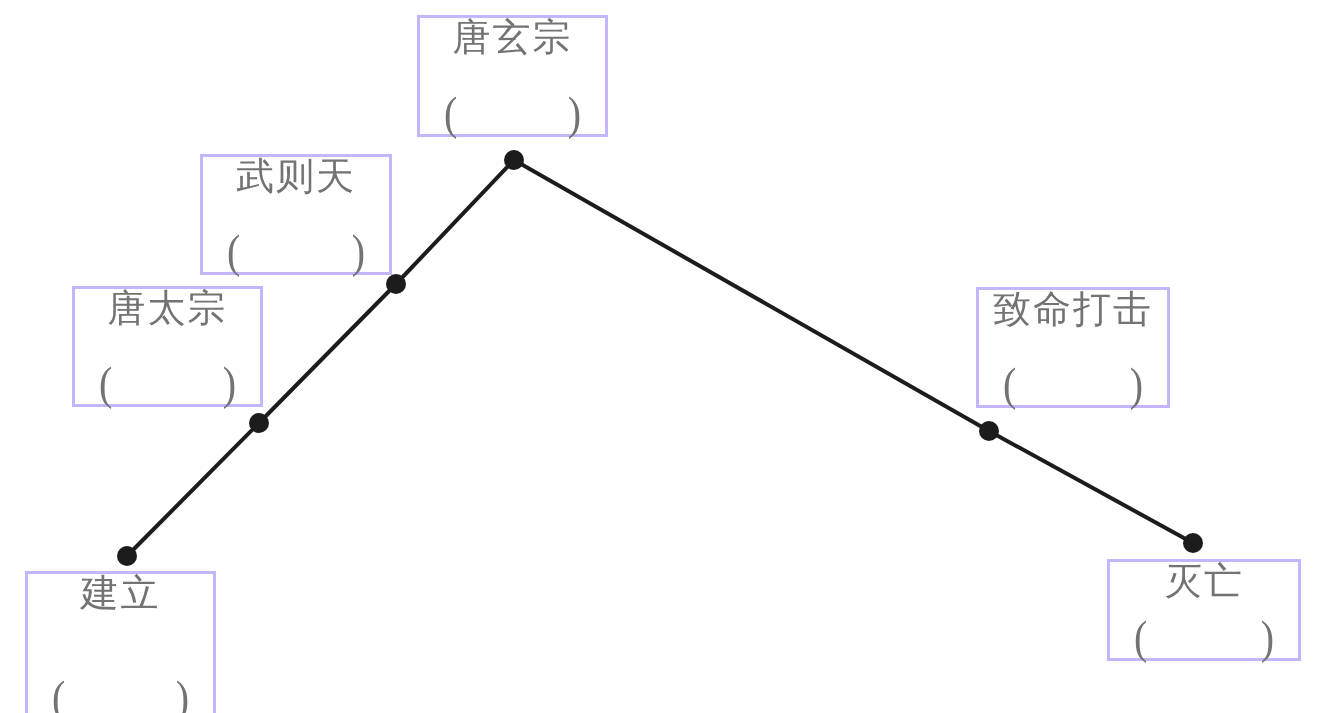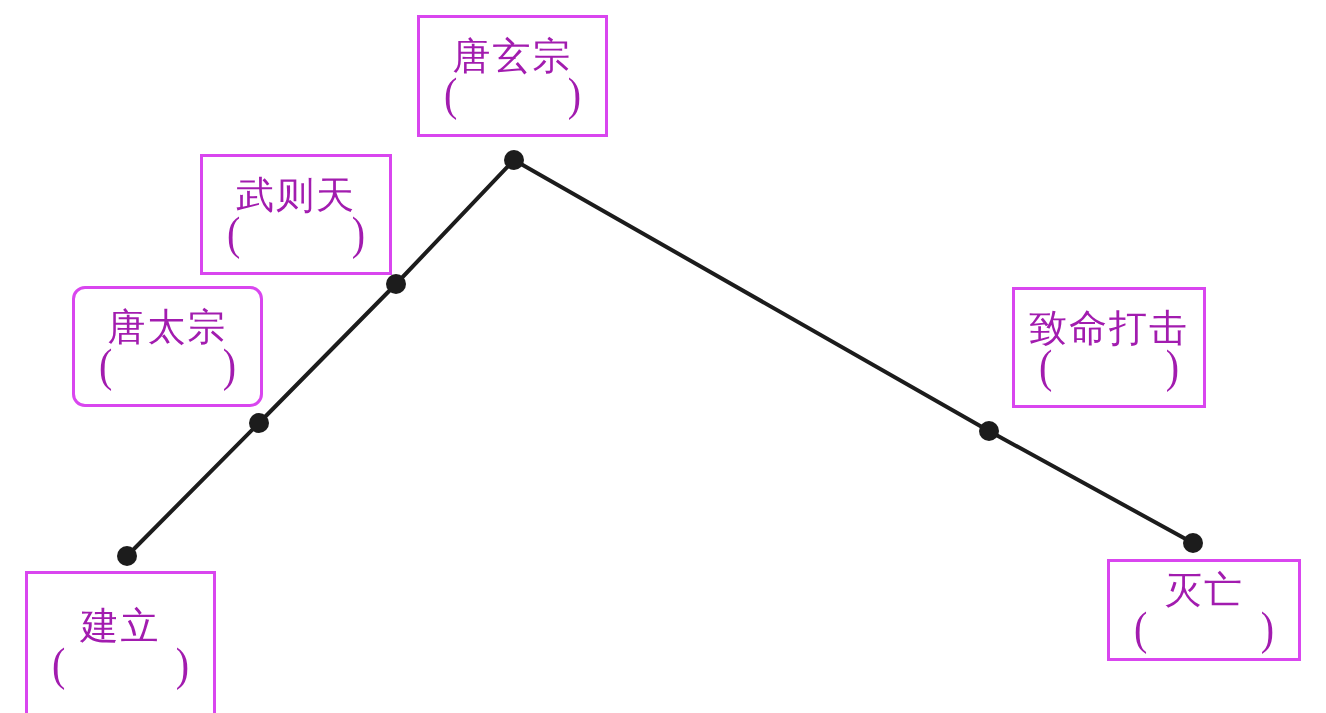--- a/index.html
+++ b/index.html
@@ -18,26 +18,26 @@
   .curve-svg {
     position: absolute;
     left: 0;
     top: 0;
     width: 1326px;
     height: 713px;
   }
   .node {
     position: absolute;
     background: #ffffff;
-    border: 3px solid #d946ef;
+    border: 3px solid #c4b5fd;
     box-sizing: border-box;
     display: flex;
     flex-direction: column;
-    justify-content: center;
-    color: #a21caf;
+    justify-content: space-between;
+    color: #737373;
   }
   .node-label {
     text-align: center;
     font-size: 38px;
     line-height: 1;
     letter-spacing: 2px;
   }
   .node-parens {
     display: flex;
     justify-content: space-between;
@@ -45,24 +45,24 @@
     font-size: 40px;
     line-height: 1;
     padding: 0 24px;
     font-weight: 400;
   }
   .node-parens span {
     transform: scaleY(1.15);
   }
   
   .box-jianli   { left: 25px;   top: 571px; width: 191px; height: 150px; }
-  .box-taizong  { left: 72px;   top: 286px; width: 191px; height: 121px; border-radius: 13px; }
+  .box-taizong  { left: 72px;   top: 286px; width: 191px; height: 121px; }
   .box-wuzetian { left: 200px;  top: 154px; width: 192px; height: 121px; }
   .box-xuanzong { left: 417px;  top: 15px;  width: 191px; height: 122px; }
-  .box-zhiming  { left: 976px;  top: 287px; width: 194px; height: 121px; margin-left: 36px; }
+  .box-zhiming  { left: 976px;  top: 287px; width: 194px; height: 121px; }
   .box-miewang  { left: 1107px; top: 559px; width: 194px; height: 102px; }
 </style>
 </head>
 <body>
 
 <div class="canvas">
 
   <svg class="curve-svg" viewBox="0 0 1326 713">
       <polyline points="127,556 259,423 396,284 514,160 989,431 1193,543" fill="none" stroke="#1c1c1c" stroke-width="4"></polyline>
       <circle cx="127" cy="556" r="10" fill="#1c1c1c"></circle>

